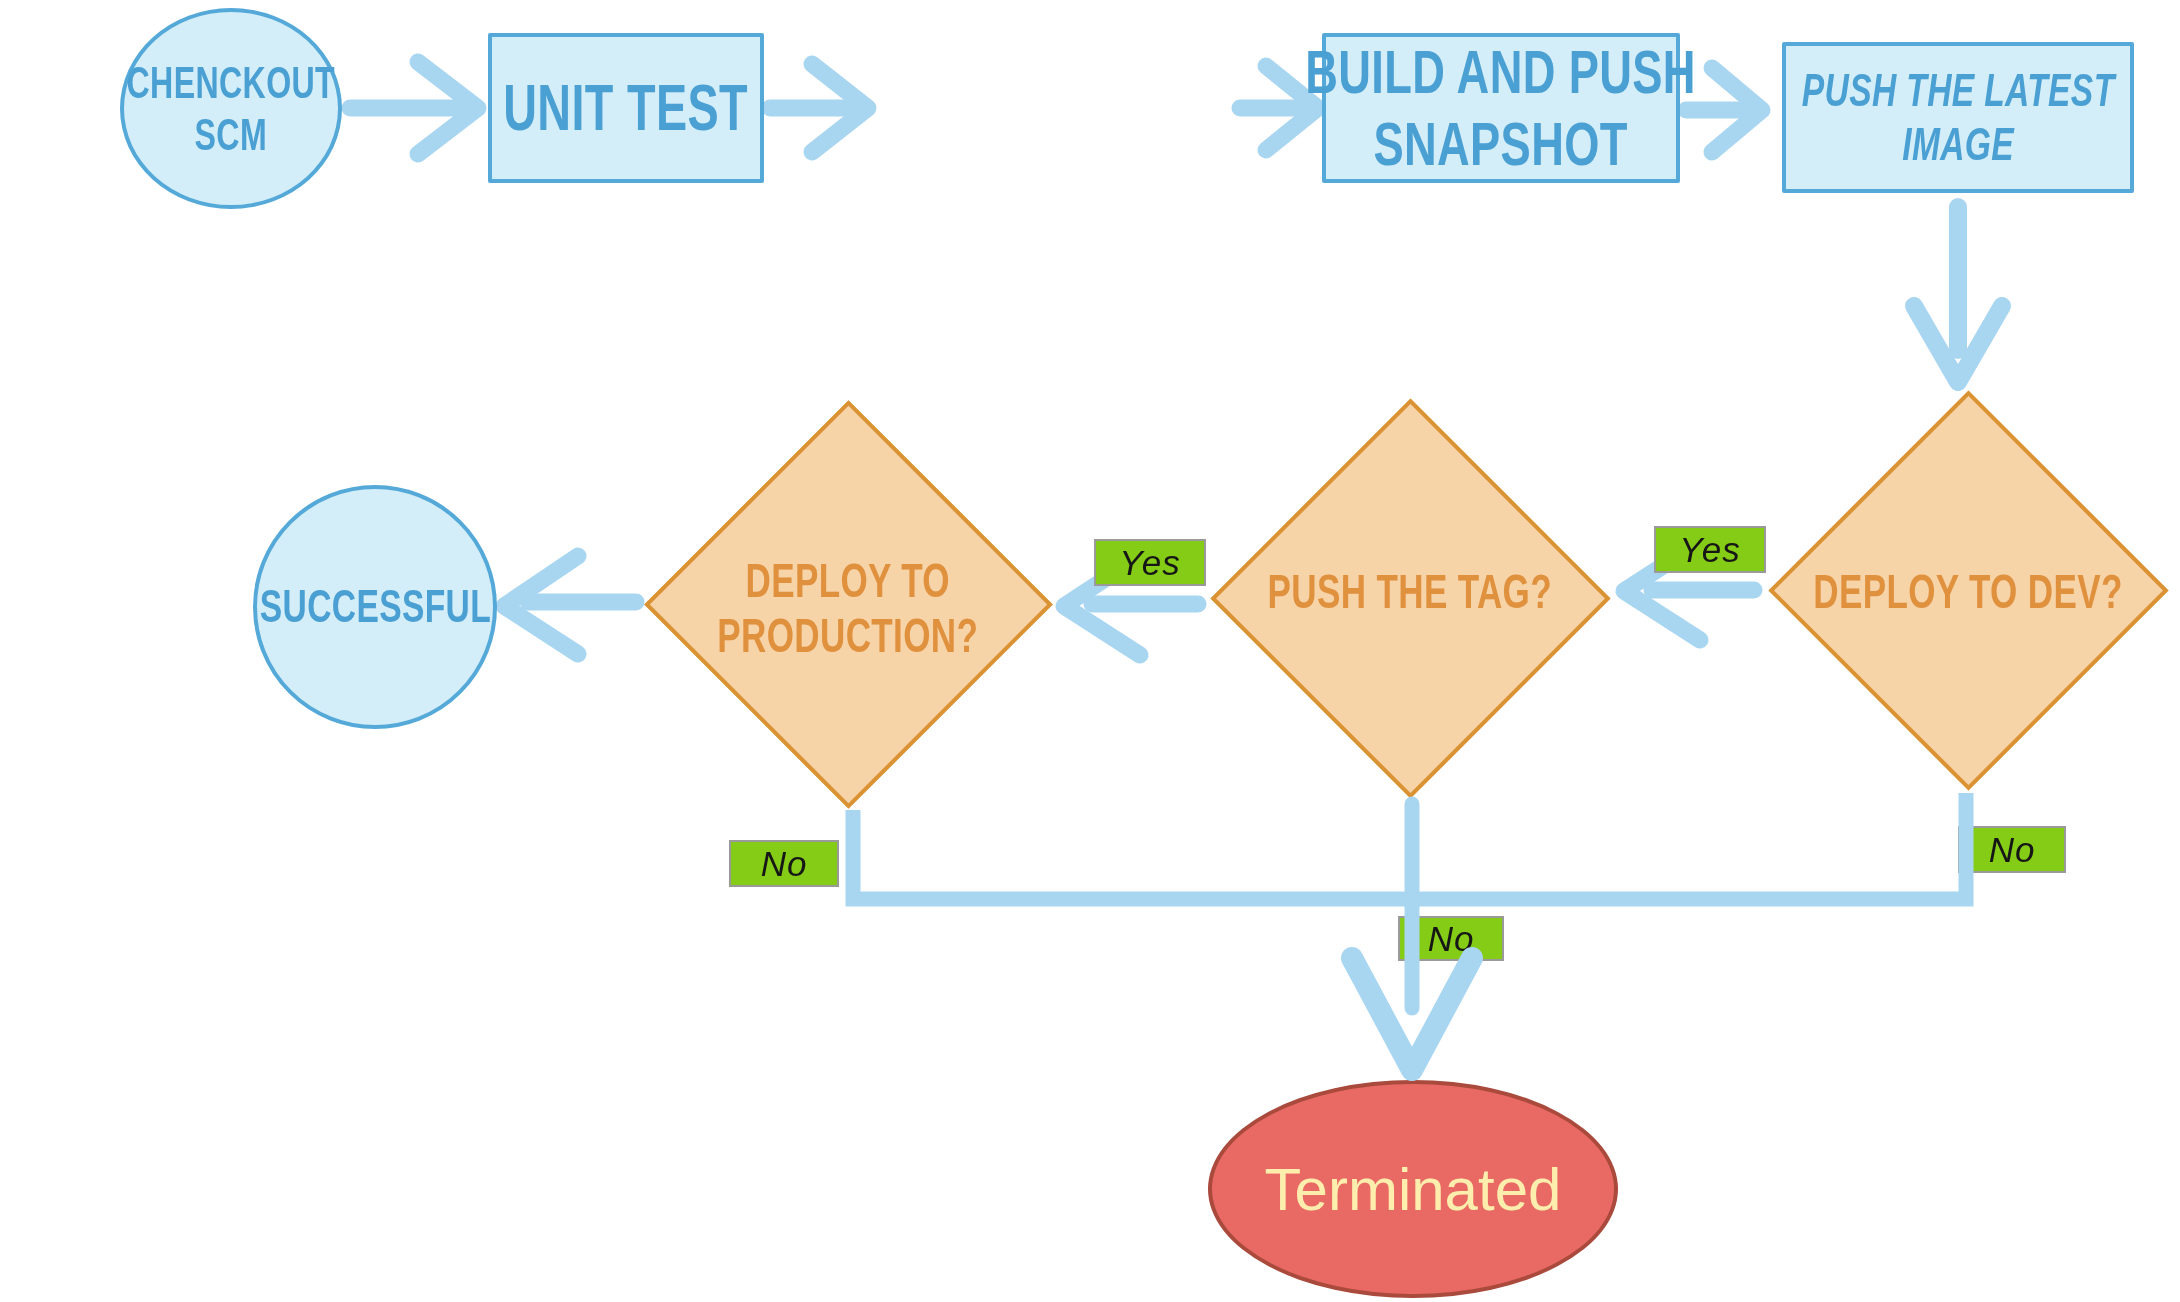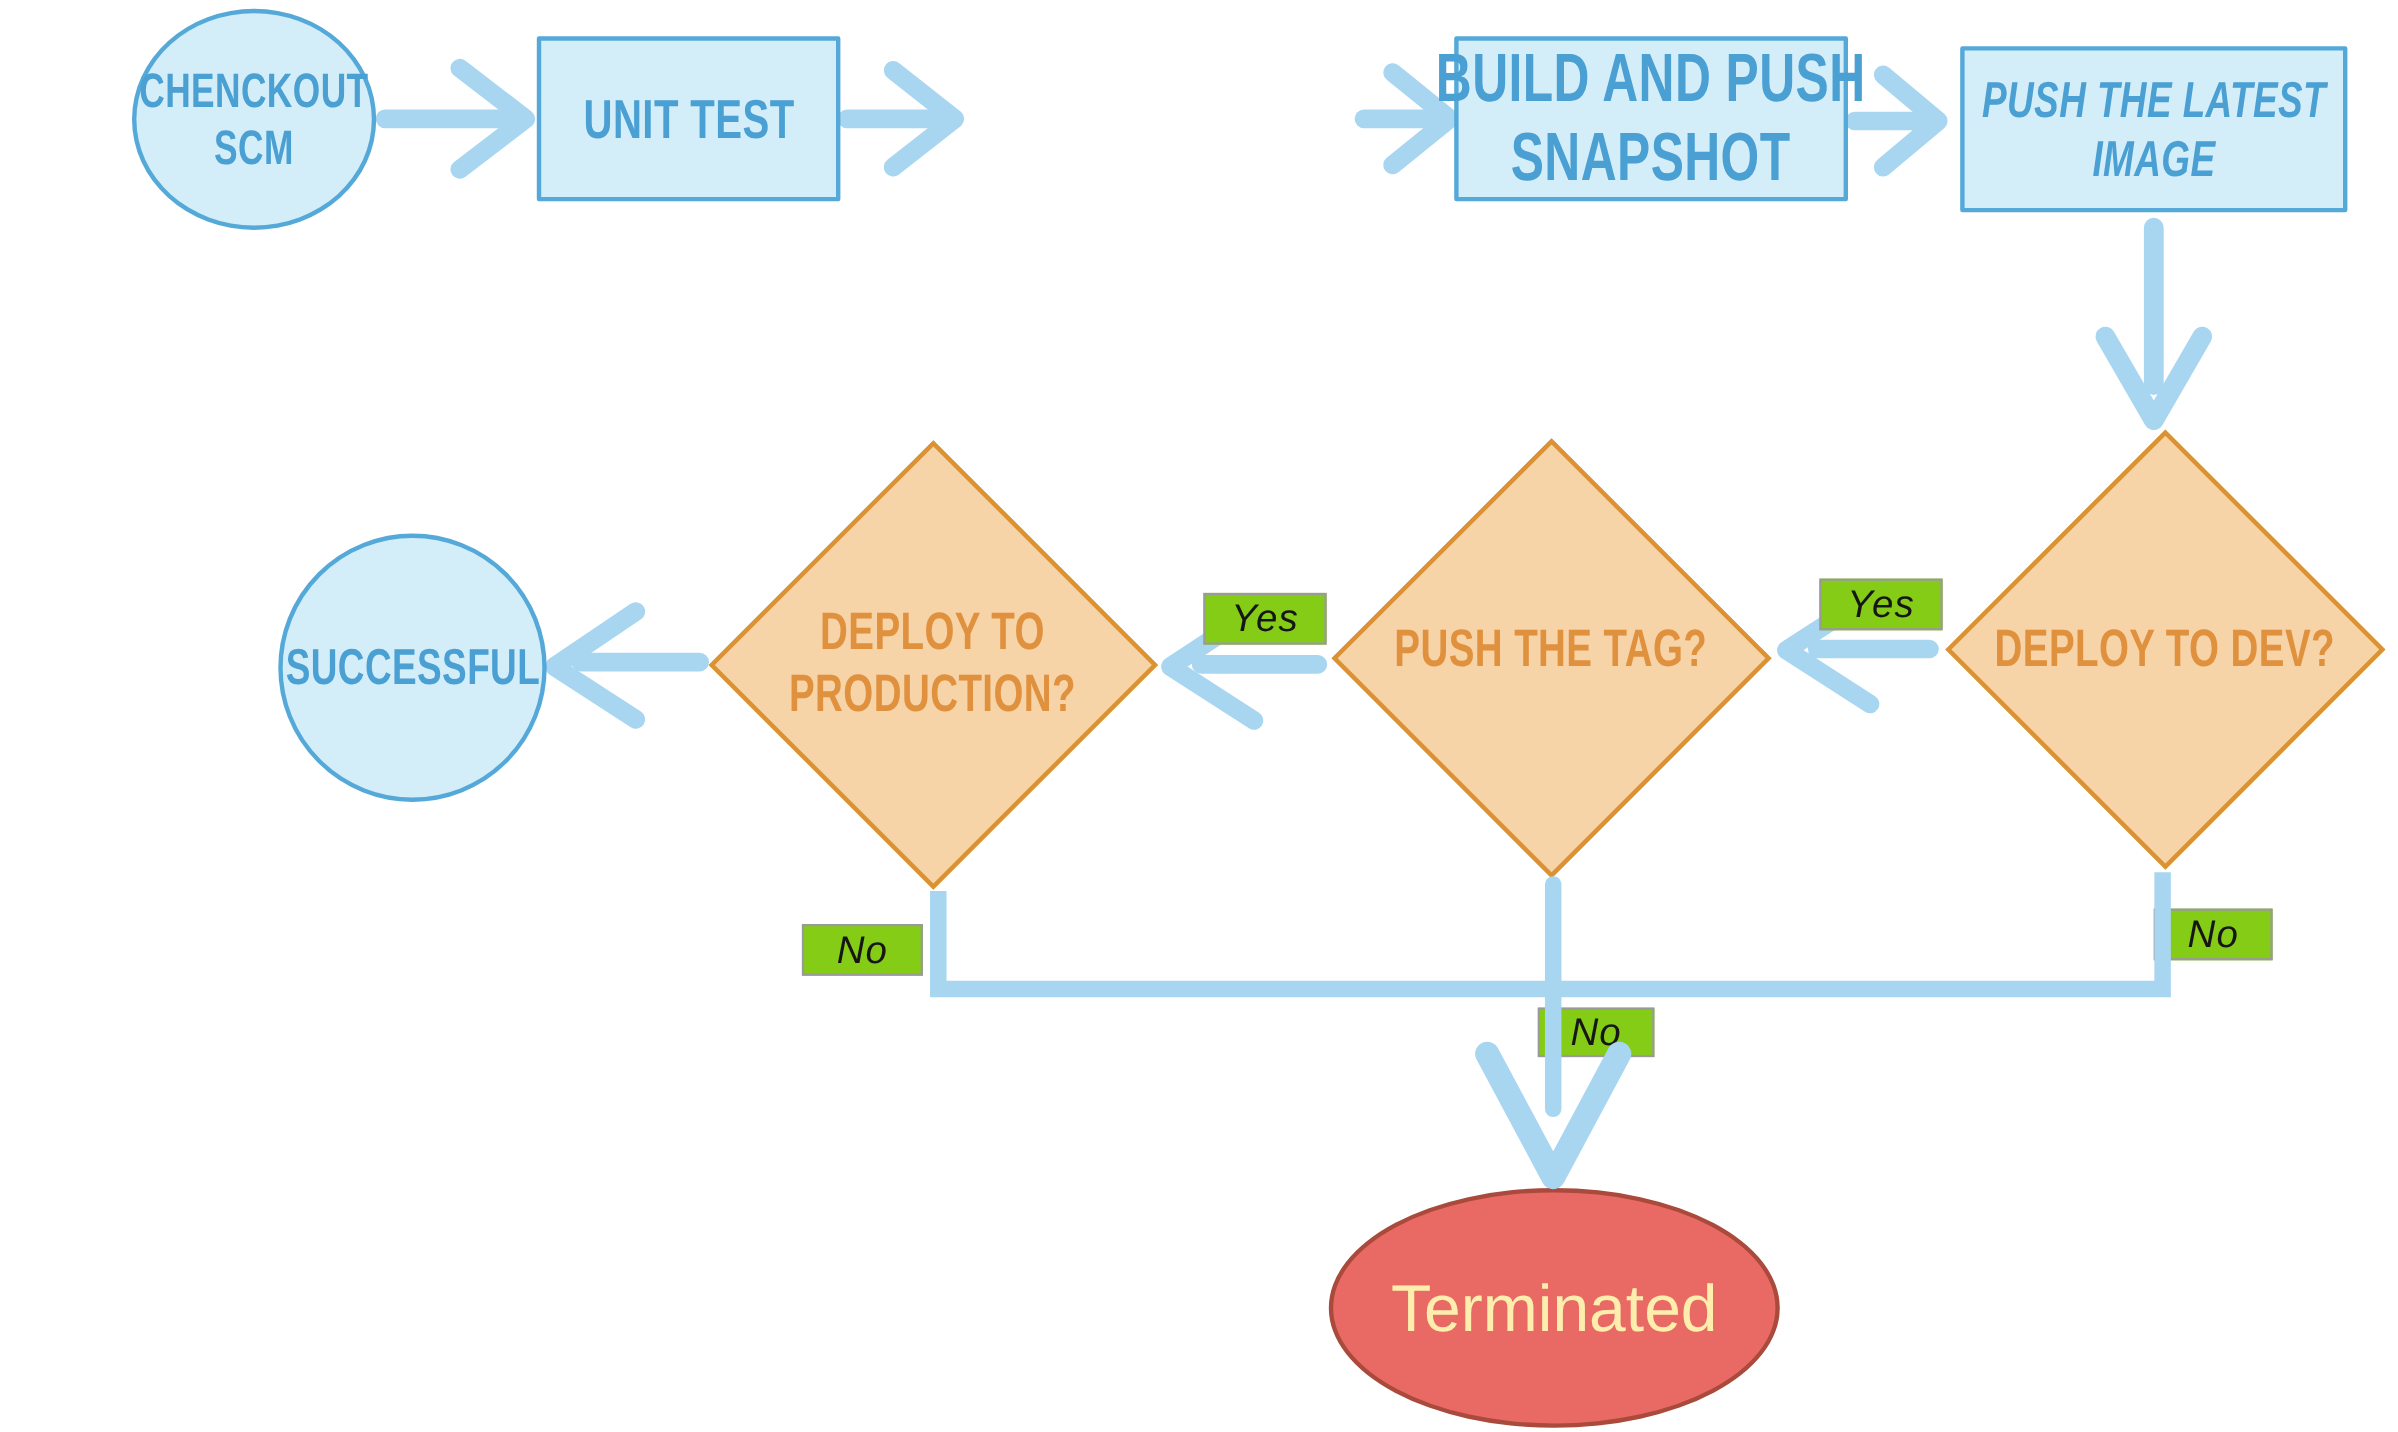--- a/index.html
+++ b/index.html
@@ -29,21 +29,21 @@
   .ellipse-node { border-radius: 50%; }
 
   .diamond {
     position: absolute; box-sizing: border-box; z-index: 2;
     background: var(--diamond-fill, #f7d3a8);
     border: 4px solid var(--diamond-border, #da9233);
     transform: rotate(45deg);
   }
   .diamond-label {
     position: absolute; z-index: 3;
-    display: flex; align-items: center; justify-content: center;
+    display: flex; align-items: flex-end; justify-content: center;
     color: var(--diamond-text, #e0913e);
     text-align: center;
   }
 
   .ctext {
     display: inline-block;
     transform: scaleX(0.73);
     transform-origin: 50% 50%;
     font-weight: bold;
     text-align: center;
@@ -68,21 +68,21 @@
     border: 2px solid var(--edge-label-border, #9a9a9a);
     color: var(--edge-label-text, #161616);
     display: flex; align-items: center; justify-content: center;
     font-size: 35px;
     letter-spacing: 1px;
     font-style: italic;
   }
 
   
   #node-checkout   { left: 120px;  top: 8px;   width: 222px; height: 201px; font-size: 44px; }
-  #node-unit-test  { left: 488px;  top: 33px;  width: 276px; height: 150px; font-size: 50px; }
+  #node-unit-test  { left: 488px;  top: 33px;  width: 276px; height: 150px; font-size: 64px; }
   #node-sonarqube  { left: 878px;  top: 33px;  width: 357px; height: 150px; font-size: 46px; }
   #node-build-push { left: 1322px; top: 33px;  width: 358px; height: 150px; font-size: 62px; }
   #node-push-latest{ left: 1782px; top: 42px;  width: 352px; height: 151px; font-size: 46px; font-style: italic; }
 
   #diamond-deploy-dev  { left: 1827px; top: 449px;  width: 283px; height: 283px; }
   #diamond-push-tag    { left: 1269px; top: 457px;  width: 283px; height: 283px; }
   #diamond-deploy-prod { left: 704px;  top: 460px;  width: 289px; height: 289px; }
 
   #label-deploy-dev  { left: 1768px; top: 560px; width: 400px; height: 60px;  font-size: 48px; }
   #label-push-tag    { left: 1210px; top: 560px; width: 400px; height: 60px;  font-size: 48px; }

